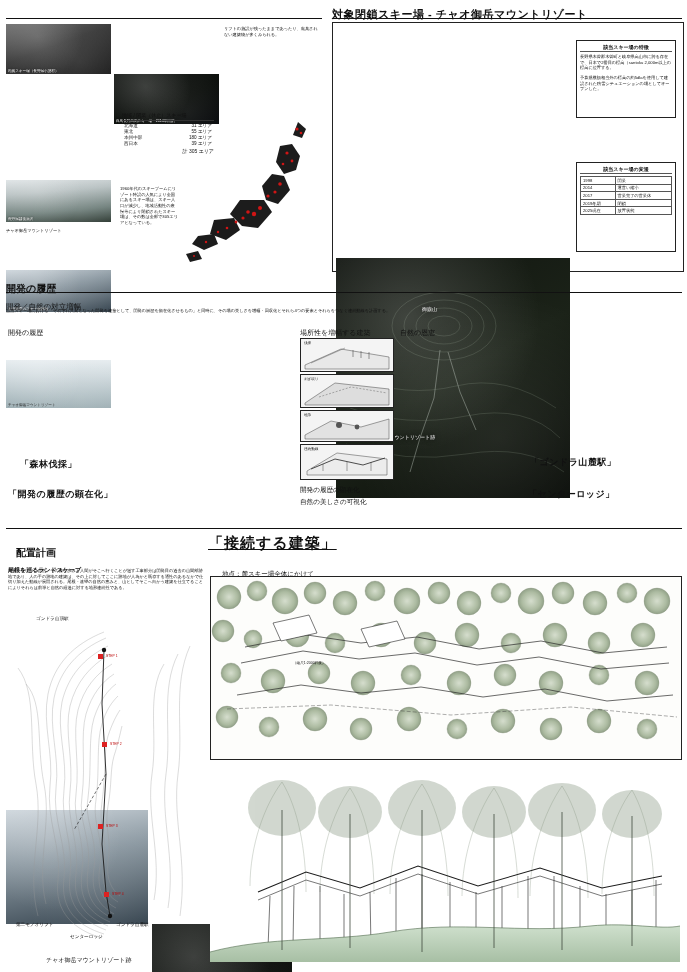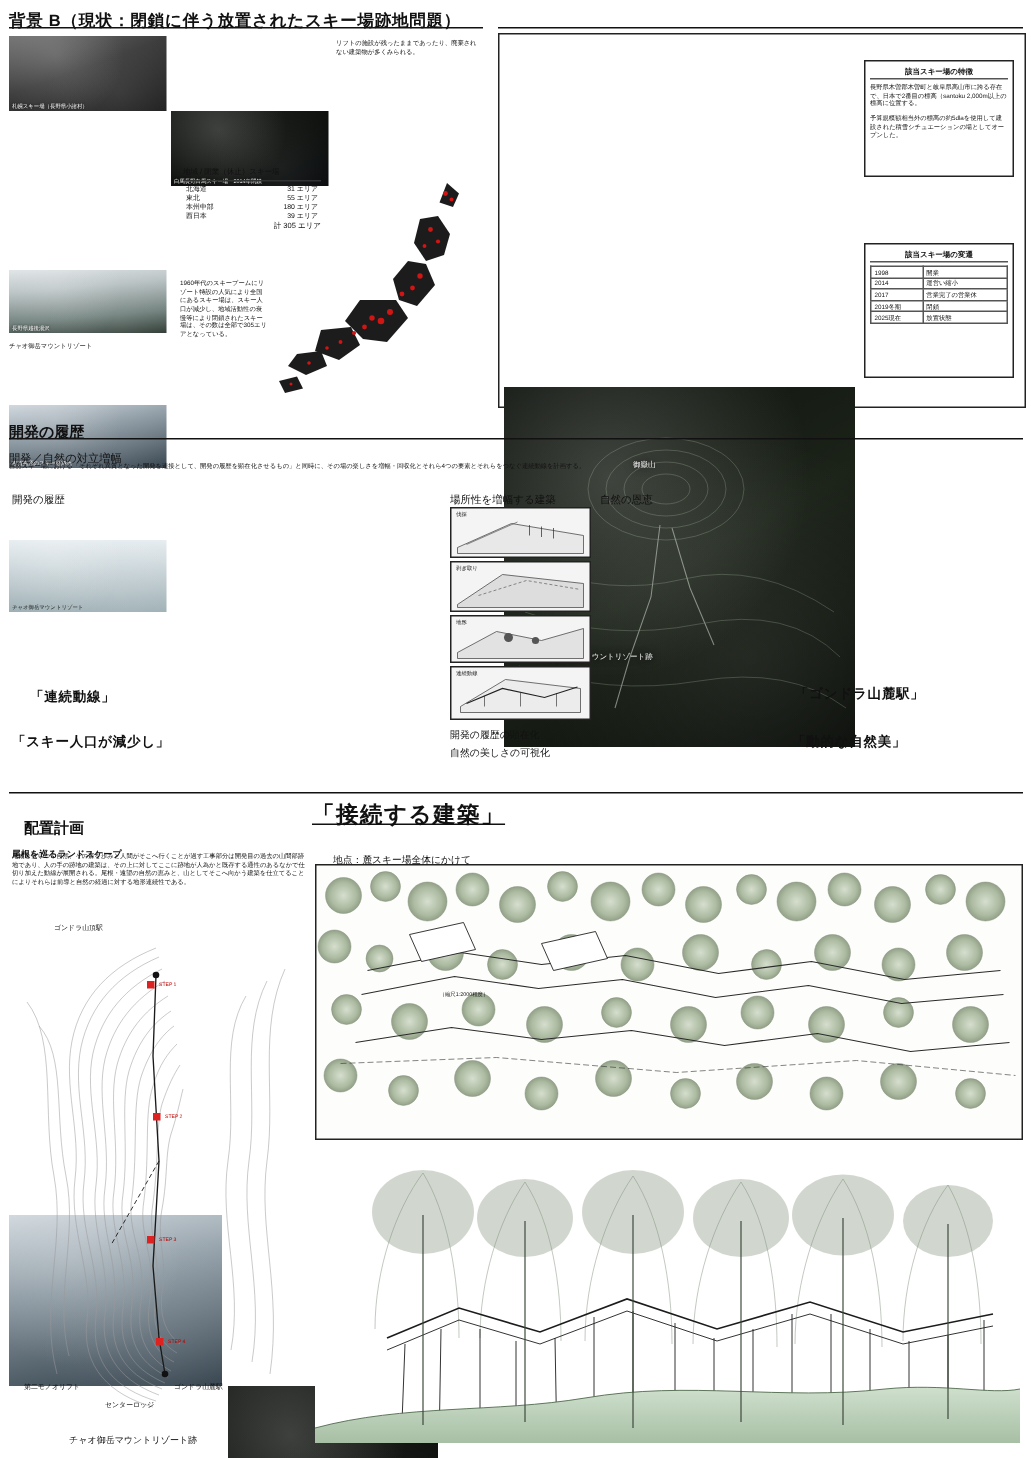--- a/index.html
+++ b/index.html
@@ -69,23 +69,20 @@
     font-size: 9px; font-weight: bold; letter-spacing: .5px;
   }
   .pin { position: absolute; width: 5px; height: 5px; background: #d22; }
   .pin-lbl { position: absolute; font-size: 3.4px; color: #b00; }
 </style>
 </head>
 <body>
 
 <div class="page">
 
-  <div class="abs" style="left:6px; top:4px; width:316px;">
-    <span class="ttl-lg">背景 B（現状：閉鎖に伴う放置されたスキー場跡地問題）</span>
-  </div>
   <div class="abs hr" style="left:6px; top:18px; width:316px;"></div>
 
   <div class="abs ph ph-gray" style="left:6px; top:24px; width:105px; height:50px;">
     <span class="ph-caption">札幌スキー場（長野県小諸村）</span>
   </div>
   <div class="abs ph ph-dark" style="left:114px; top:24px; width:105px; height:50px;">
     <span class="ph-caption">白馬長野白馬スキー場　2014年閉鎖</span>
   </div>
   <div class="abs tiny" style="left:224px; top:26px; width:94px;">
     <span>リフトの施設が残ったままであったり、廃棄されない建築物が多くみられる。</span>
@@ -159,20 +156,23 @@
       <circle cx="68" cy="108" r="1.8"></circle>
         <circle cx="63" cy="114" r="1.6"></circle>
       <circle cx="56" cy="118" r="1.4"></circle>
         <circle cx="47" cy="124" r="1.3"></circle>
       <circle cx="38" cy="128" r="1.2"></circle>
         <circle cx="26" cy="138" r="1.2"></circle>
       <circle cx="14" cy="152" r="1"></circle>
     </g>
   </svg>
 
+  <div class="abs" style="left:332px; top:4px; width:350px;">
+    <span class="ttl-lg">対象閉鎖スキー場 - チャオ御岳マウントリゾート</span>
+  </div>
   <div class="abs hr" style="left:332px; top:18px; width:350px;"></div>
 
   <div class="abs box-line" style="left:332px; top:22px; width:350px; height:248px;"></div>
 
   <div class="abs ph ph-map" style="left:336px; top:26px; width:234px; height:240px;">
     <span class="lbl-over" style="left:86px; top:48px;">御嶽山</span>
     <span class="lbl-over" style="left:28px; top:176px;">チャオ御岳マウントリゾート跡</span>
     <svg width="234" height="240" style="position:absolute; left:0; top:0; opacity:.55;">
       <g fill="none" stroke="#8fa08a" stroke-width="0.4">
         <ellipse cx="108" cy="68" rx="52" ry="34"></ellipse>
@@ -234,24 +234,24 @@
   <div class="abs tiny" style="left:6px; top:308px; width:420px;">
     <span>自然スキー場における「それぞれ異質となった開発を連接として、開発の履歴を顕在化させるもの」と同時に、その場の楽しさを増幅・回収化とそれら4つの要素とそれらをつなぐ連続動線を計画する。</span>
   </div>
 
   <div class="abs ttl-sm" style="left:8px; top:328px;">
     <span>開発の履歴</span>
   </div>
   <div class="abs ph ph-snow" style="left:6px; top:338px; width:142px; height:114px;"></div>
   <div class="abs ph ph-dark" style="left:152px; top:338px; width:140px; height:132px;"></div>
   <div class="abs quote" style="left:20px; top:458px;">
-    <span>「連続動線」</span>
+    <span>「森林伐採」</span>
   </div>
   <div class="abs quote" style="left:8px; top:488px;">
-    <span>「スキー人口が減少し」</span>
+    <span>「開発の履歴の顕在化」</span>
   </div>
 
   <div class="abs ttl-sm" style="left:300px; top:328px;">
     <span>場所性を増幅する建築</span>
   </div>
   <div class="abs box-line" style="left:300px; top:338px; width:92px; height:32px; background:#f4f4f4;">
     <svg width="92" height="32">
       <path d="M4 26 L40 10 L88 18 L88 30 L4 30 Z" fill="#e8e8e8" stroke="#444" stroke-width=".5"></path>
       <path d="M10 24 L44 9" stroke="#444" stroke-width=".4"></path>
       <g stroke="#333" stroke-width=".5">
@@ -297,21 +297,21 @@
   </div>
 
   <div class="abs ttl-sm" style="left:400px; top:328px;">
     <span>自然の恩恵</span>
   </div>
 
   <div class="abs quote" style="left:530px; top:456px;">
     <span>「ゴンドラ山麓駅」</span>
   </div>
   <div class="abs quote" style="left:528px; top:488px;">
-    <span>「動的な自然美」</span>
+    <span>「センターロッジ」</span>
   </div>
 
   <div class="abs hr" style="left:6px; top:528px; width:676px;"></div>
   <div class="abs" style="left:16px; top:542px;">
     <span class="sec-head">配置計画</span>
   </div>
   <div class="abs" style="left:8px; top:558px;">
     <span style="font-size:6px; font-weight:bold;">尾根を巡るランドスケープ</span>
   </div>
   <div class="abs tiny" style="left:8px; top:568px; width:196px;">

